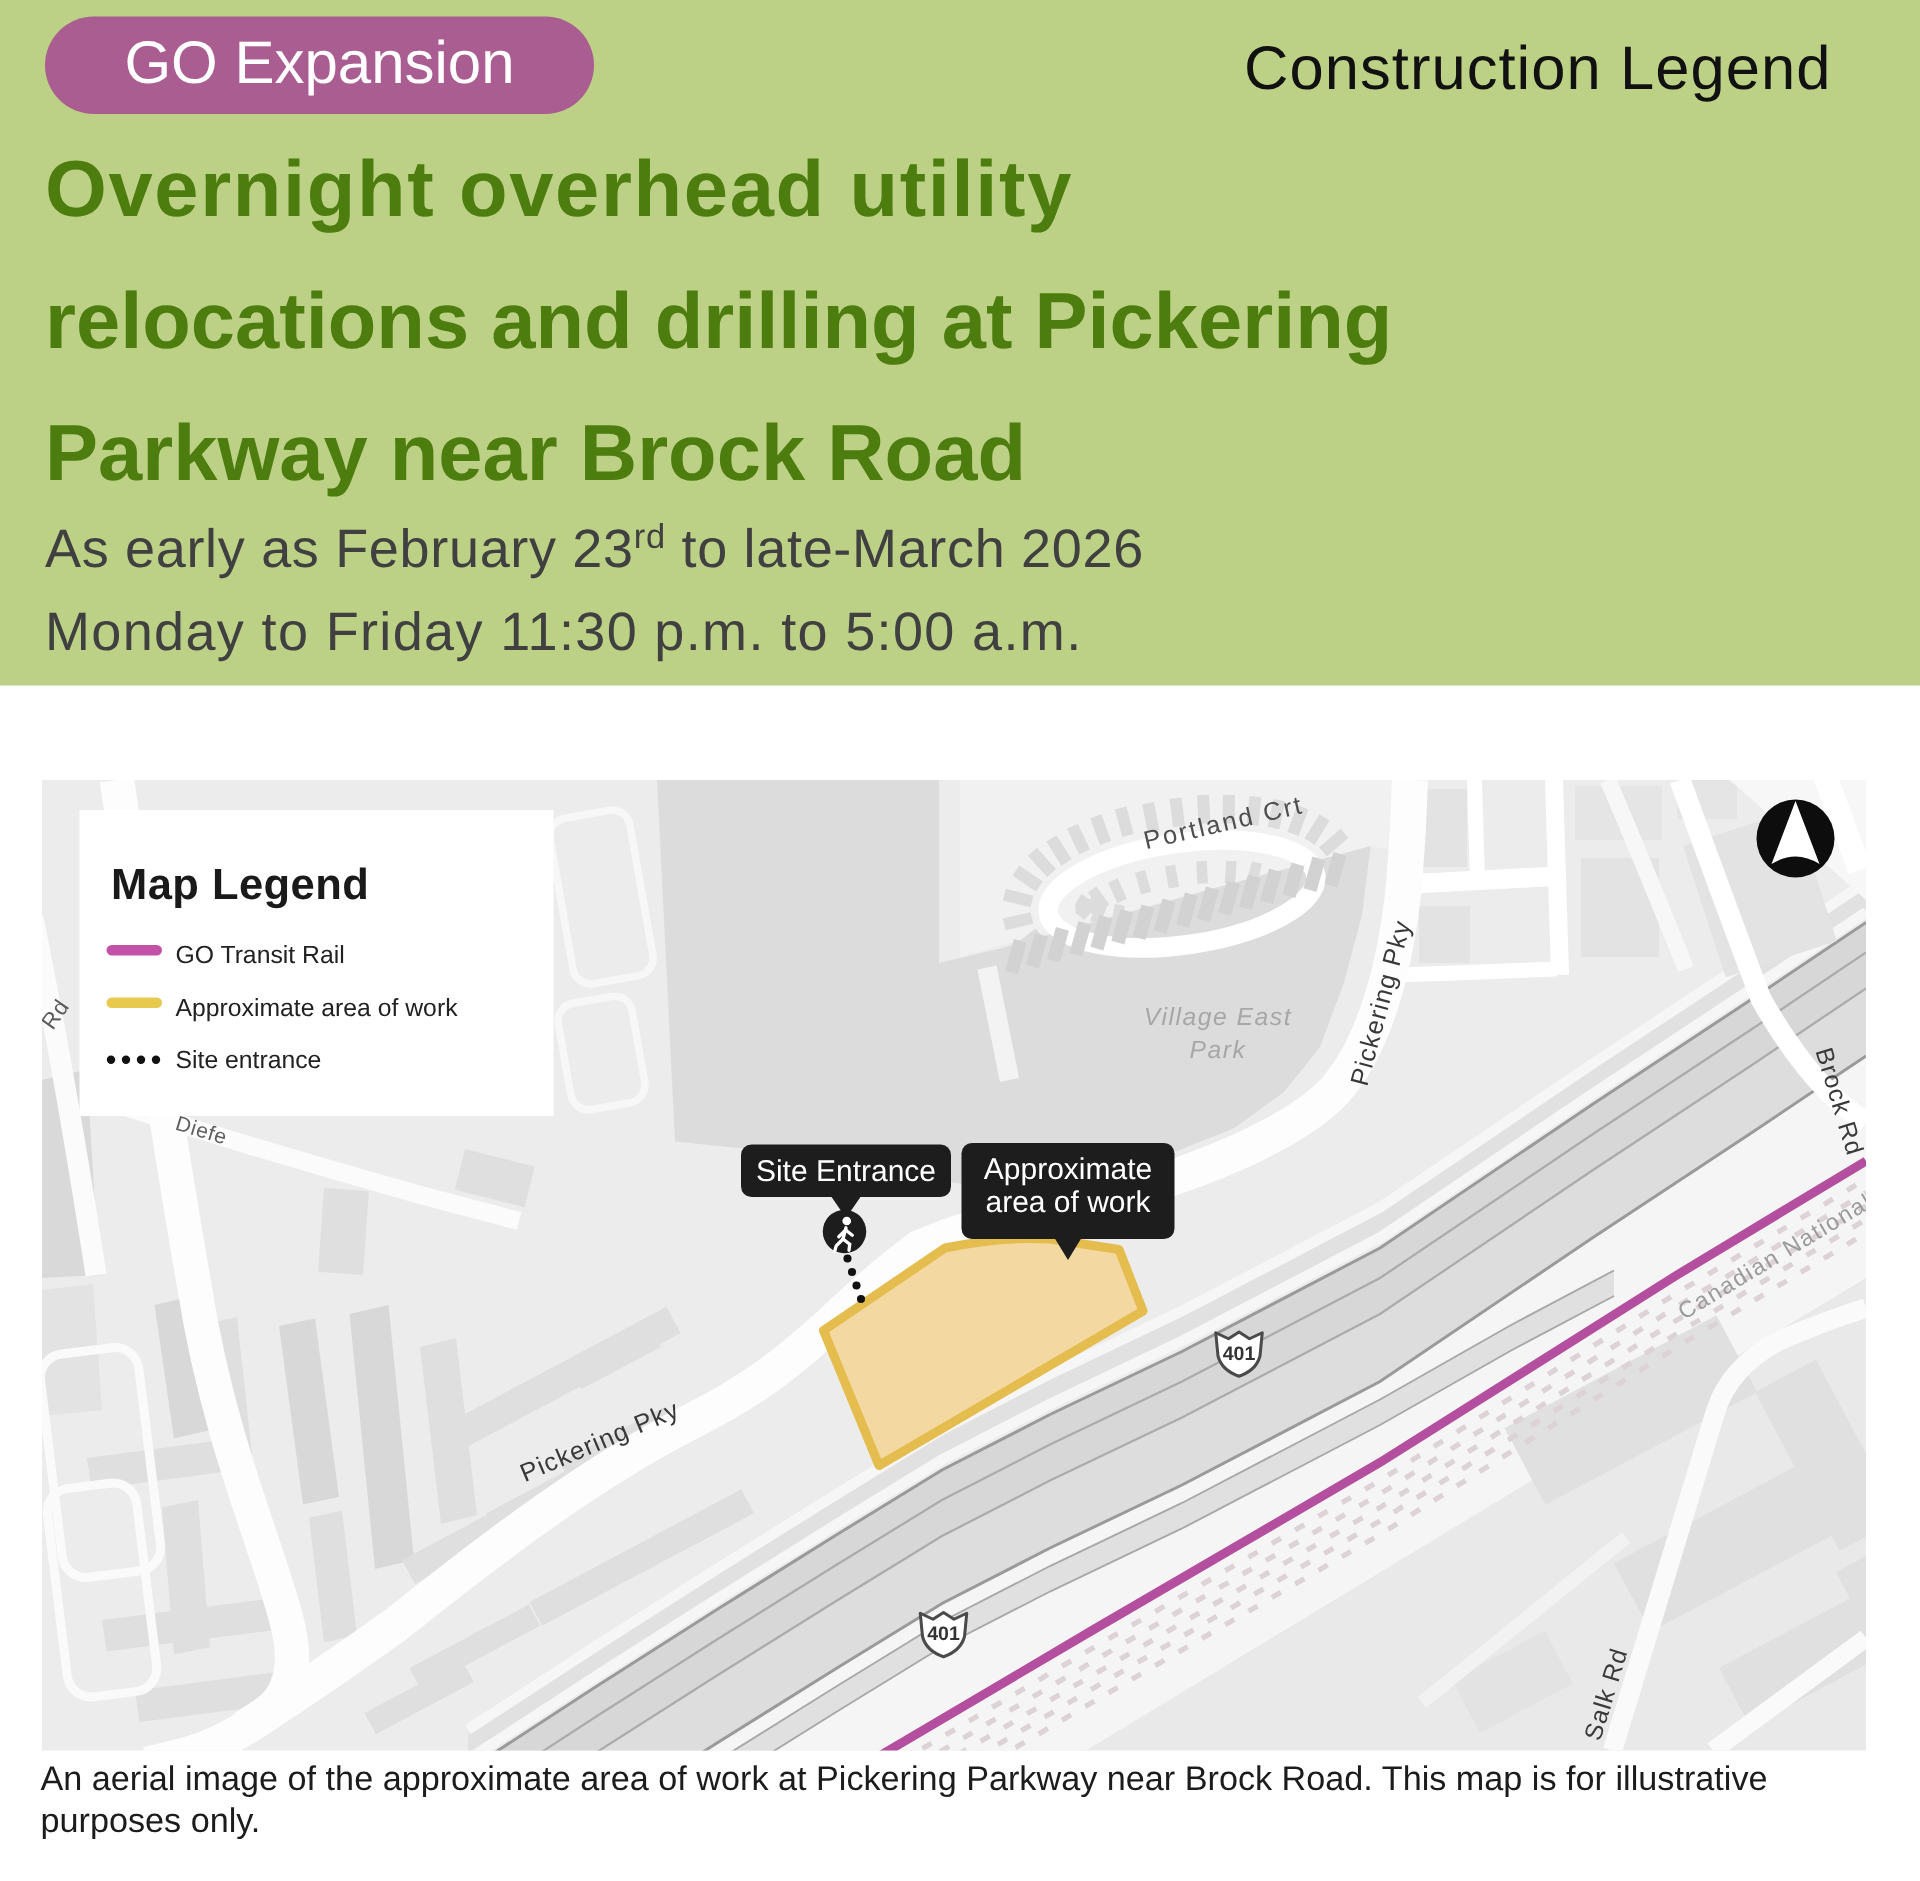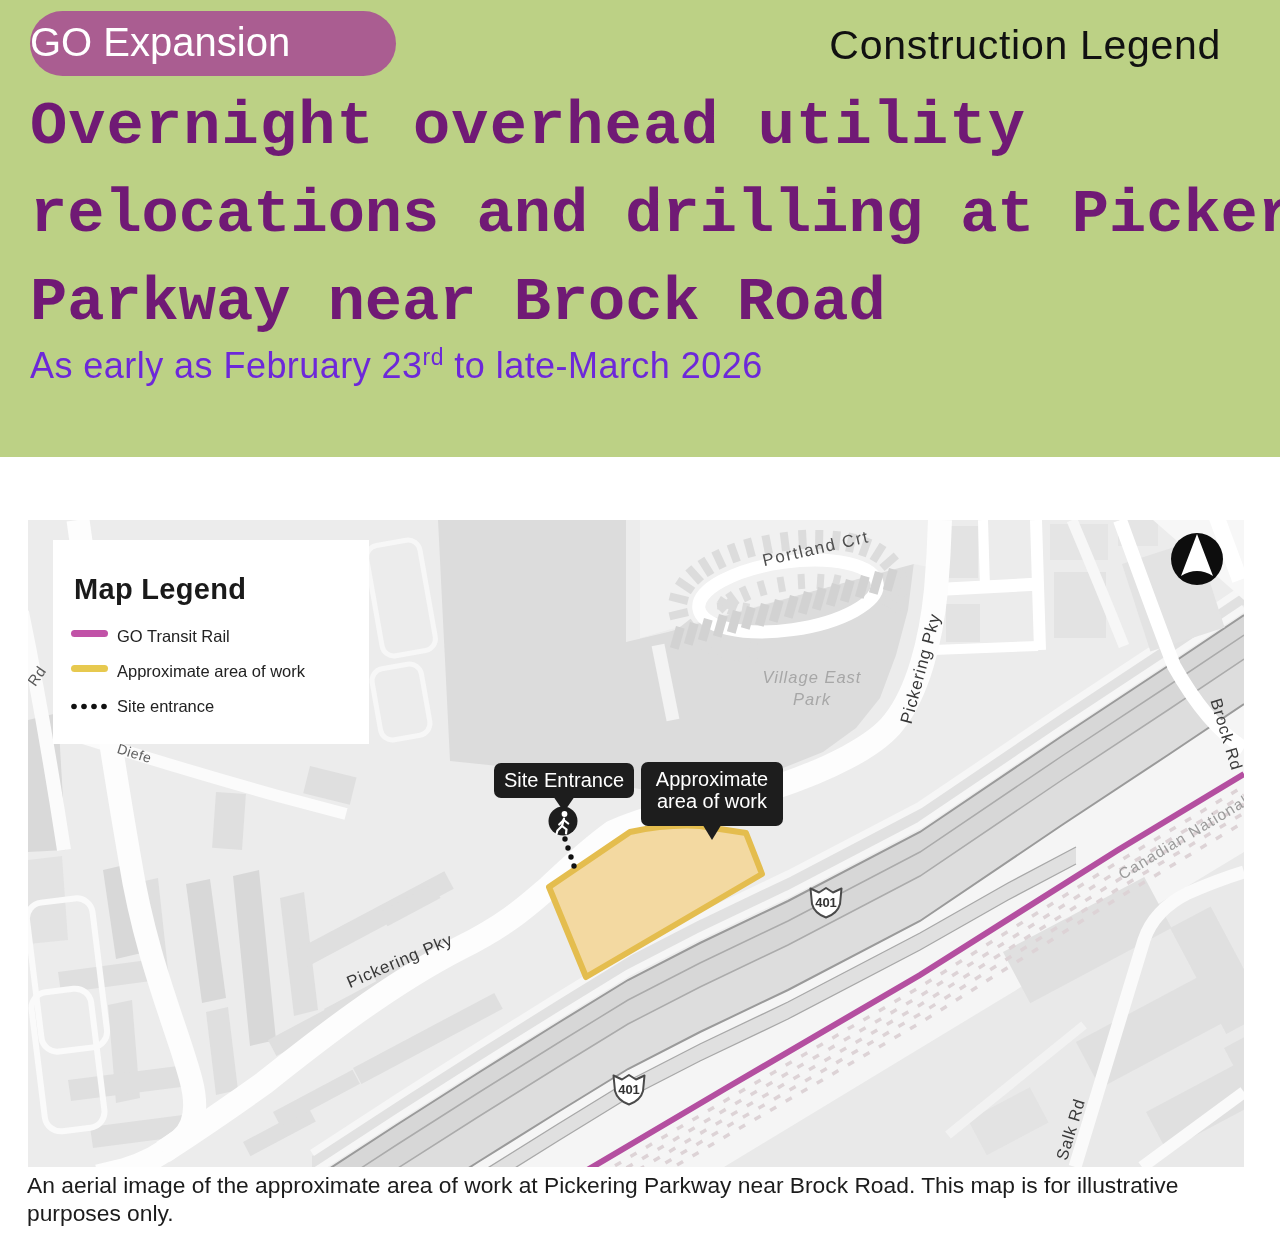--- a/index.html
+++ b/index.html
@@ -1,36 +1,36 @@
 <!DOCTYPE html>
 <html><head>
 <meta charset="utf-8">
 <style>
   html,body{margin:0;padding:0;}
   body{width:1280px;height:1254px;position:relative;background:#ffffff;
        font-family:"Liberation Sans",sans-serif;overflow:hidden;}
   .header{position:absolute;left:0;top:0;width:1280px;height:457px;background:#bcd185;}
   .pill{position:absolute;left:30px;top:11px;width:366px;height:65px;border-radius:33px;
-        background:#aa5d91;color:#ffffff;font-size:41px;line-height:62px;}
+        background:#aa5d91;color:#ffffff;font-size:41px;line-height:62px;text-align:center;}
   .notice{position:absolute;right:59px;top:25px;font-size:41px;line-height:41px;color:#111;letter-spacing:0.7px;}
   h1{position:absolute;left:30px;top:83px;margin:0;width:1250px;white-space:nowrap;
-     font-size:62px;line-height:88px;font-weight:bold;color:#701a75;letter-spacing:0px;font-family:Liberation Mono, monospace;}
-  .sub{position:absolute;left:30px;top:330px;font-size:36px;line-height:55px;color:#6d28d9;}
+     font-size:53px;line-height:88px;font-weight:bold;color:#4d7c0f;letter-spacing:0px;}
+  .sub{position:absolute;left:30px;top:330px;font-size:36px;line-height:55px;color:#404040;}
   .sub sup{font-size:23px;}
   .mapwrap{position:absolute;left:28px;top:520px;width:1216px;height:647px;}
   .caption{position:absolute;left:27px;top:1171px;font-size:22.8px;line-height:28px;
            color:#1c1c1c;}
 </style>
 </head>
 <body>
 <div class="header"></div>
 <div class="pill" style="font-size:40px;">GO Expansion</div>
 <div class="notice">Construction Legend</div>
 <h1><span style="letter-spacing:1.1px">Overnight overhead utility</span><br>relocations and drilling at Pickering<br>Parkway near Brock Road</h1>
-<div class="sub"><span style="letter-spacing:0.45px">As early as February 23<sup>rd</sup> to late-March 2026</span><br></div>
+<div class="sub"><span style="letter-spacing:0.45px">As early as February 23<sup>rd</sup> to late-March 2026</span><br><span style="letter-spacing:0.9px">Monday to Friday 11:30 p.m. to 5:00 a.m.</span></div>
 <div class="mapwrap">
 <svg width="1216" height="647" viewBox="0 0 1216 647" xmlns="http://www.w3.org/2000/svg">
   <rect x="0" y="0" width="1216" height="647" fill="#ececec"></rect>
 
 <rect x="0" y="0" width="1216" height="647" fill="#ececec"></rect>
 <rect x="346" y="22" width="54" height="112" rx="12" fill="none" stroke="#f7f7f7" stroke-width="5" transform="rotate(-10 373 78)"></rect>
 <rect x="348" y="146" width="50" height="72" rx="12" fill="none" stroke="#f7f7f7" stroke-width="5" transform="rotate(-10 373 182)"></rect>
 <path d="M 410,0 L 598,0 L 598,122 L 640,112 L 860,50 L 886,42 L 880,90 L 868,135 L 852,178 L 828,208 L 795,232 L 745,252 L 700,265 L 640,274 L 560,260 L 480,247 L 422,241 Z" fill="#dcdcdc"></path>
 <path d="M 612,0 L 905,0 L 905,48 L 886,44 L 640,110 L 612,118 Z" fill="#f1f1f1"></path>
 <path d="M 630,125 L 645,200" fill="none" stroke="#f3f3f3" stroke-width="13"></path>

